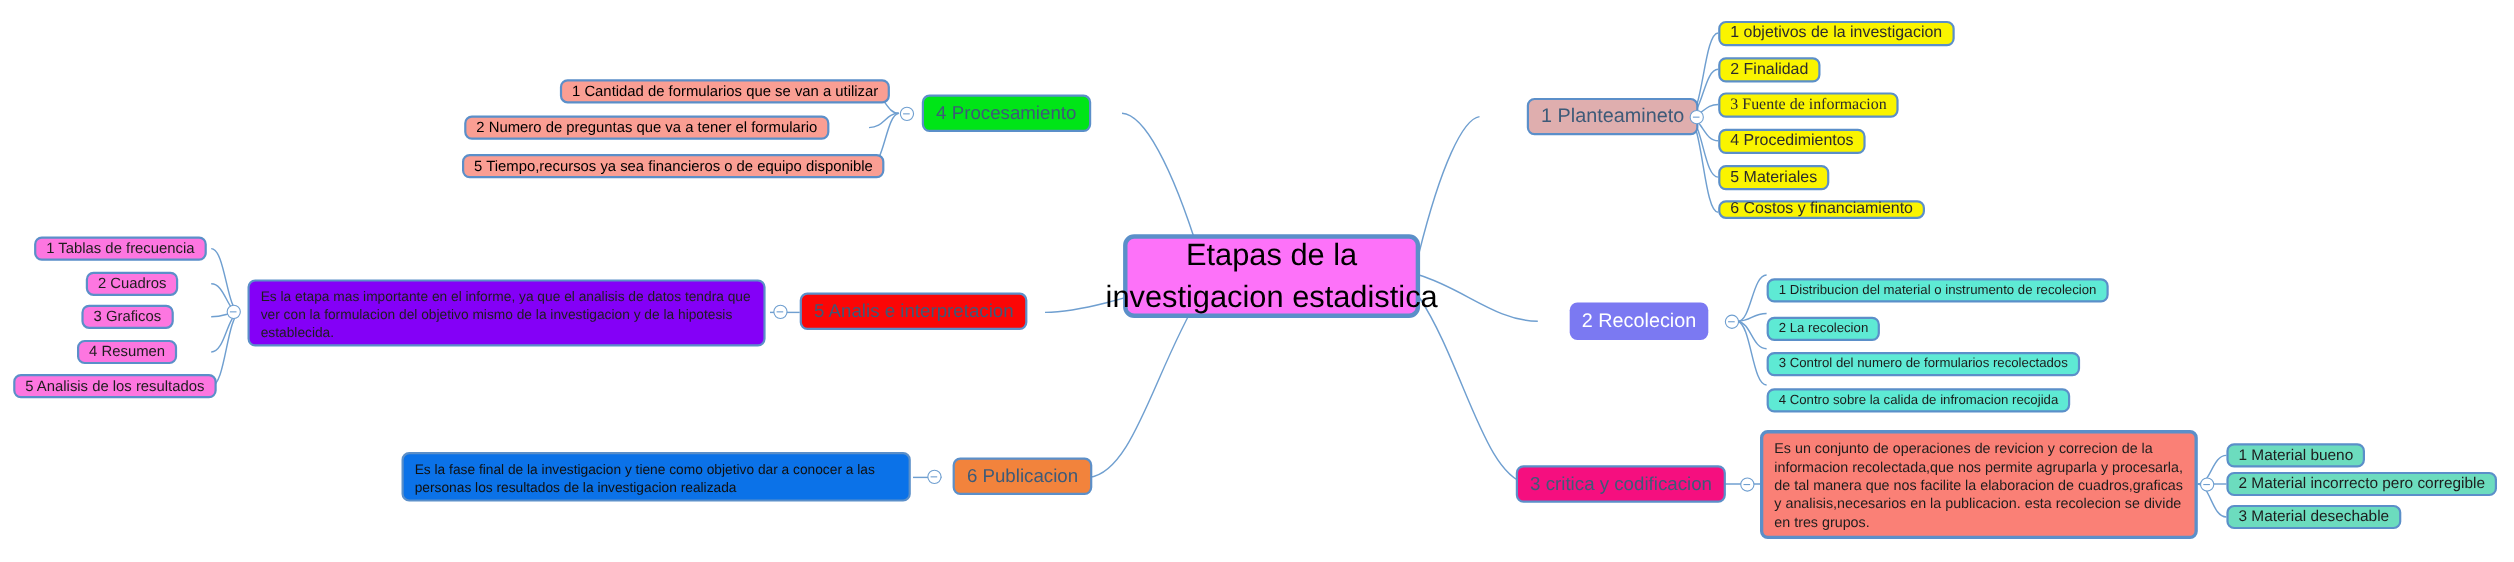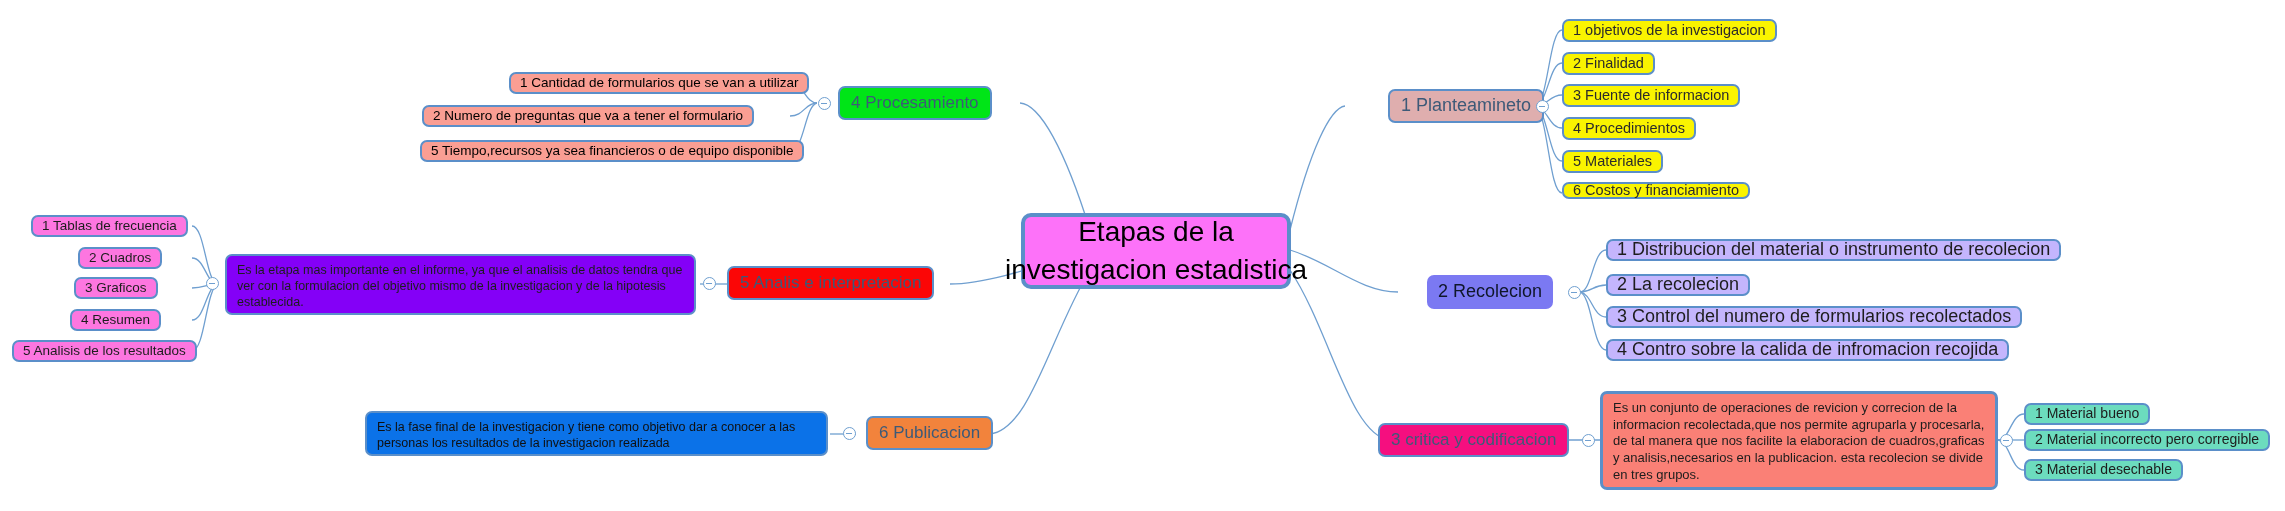--- a/index.html
+++ b/index.html
@@ -39,29 +39,29 @@
     border:4px solid #5b8fc9;
     border-radius:10px;
     color:#000000;
     font-size:28px;
     text-align:center;
     justify-content:center;
     line-height:1.34;
   }
   
   .b-plant{ background:#dfaeae; border:2px solid #5b8fc9; color:#3d5a78; font-size:18px; }
-  .b-recol{ background:#7b79f2; border:none;              color:#0f172a; font-size:18px; }
+  .b-recol{ background:#7b79f2; border:none;              color:#ffffff; font-size:18px; }
   .b-crit { background:#f50f7f; border:2px solid #5b8fc9; color:#3d5a78; font-size:17px; }
   .b-proc { background:#00e517; border:2px solid #5b8fc9; color:#3d5a78; font-size:17px; }
   .b-anal { background:#fb0606; border:2px solid #5b8fc9; color:#3d5a78; font-size:17px; }
   .b-publ { background:#f2833c; border:2px solid #5b8fc9; color:#3d5a78; font-size:17px; }
 
   
   .l-yellow{ background:#faf400; border:2px solid #5b8fc9; color:#2b2b2b; font-size:14.5px; }
-  .l-cyan  { background:#c4b5fd; border:2px solid #5b8fc9; color:#1d1d1d; font-size:18px;  }
+  .l-cyan  { background:#5eead4; border:2px solid #5b8fc9; color:#1d1d1d; font-size:12px;margin-top:14px;  }
   .l-teal  { background:#6cdcbe; border:2px solid #5b8fc9; color:#1d1d1d; font-size:14px;  }
   .l-salmon{ background:#fa9e93; border:2px solid #5b8fc9; color:#000000; font-size:13.5px;}
   .l-pink  { background:#fd76e0; border:2px solid #5b8fc9; color:#1d1d1d; font-size:13.5px;}
   .l-purple{ background:#8400f7; border:2px solid #5b8fc9; color:#1d1d1d; font-size:12.5px;}
   .l-blue  { background:#0b72e8; border:2px solid #5b8fc9; color:#101010; font-size:12.5px;}
   .l-salmonbig{ background:#fa8076; border:3px solid #5b8fc9; color:#1d1d1d; font-size:13px; }
 
   .pad-s{ padding:3px 9px; }
   .pad-m{ padding:5px 11px; }
   .pad-box{ padding:6px 10px; }
@@ -148,21 +148,21 @@
     <span>1 Planteamineto</span>
   </div>
   <div class="toggle" style="left:1536px; top:100px;"></div>
 
   <div class="node l-yellow pad-s" style="left:1562px; top:19px; height:23px;">
     <span>1 objetivos de la investigacion</span>
     </div>
   <div class="node l-yellow pad-s" style="left:1562px; top:52px; height:23px;">
     <span>2  Finalidad</span>
     </div>
-  <div class="node l-yellow pad-s" style="left:1562px; top:84px; height:23px;">
+  <div class="node l-yellow pad-s" style="left:1562px; top:84px; height:23px;font-family:Liberation Serif, serif;">
     <span>3  Fuente de informacion</span>
     </div>
   <div class="node l-yellow pad-s" style="left:1562px; top:117px; height:23px;">
     <span> 4  Procedimientos</span>
     </div>
   <div class="node l-yellow pad-s" style="left:1562px; top:150px; height:23px;">
     <span>5  Materiales</span>
     </div>
   <div class="node l-yellow pad-s" style="left:1562px; top:182px; height:17px;">
     <span>6  Costos y financiamiento</span>

